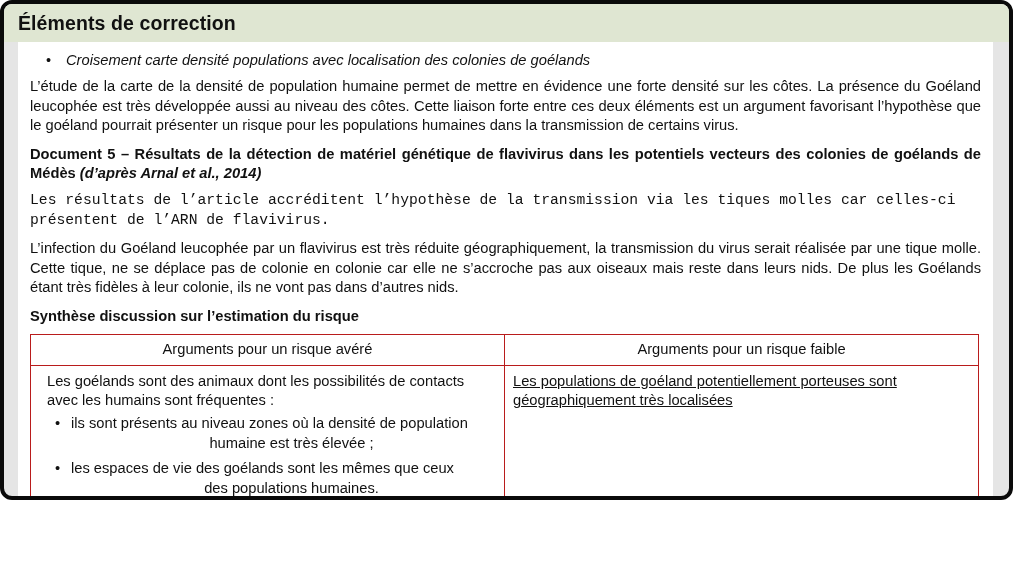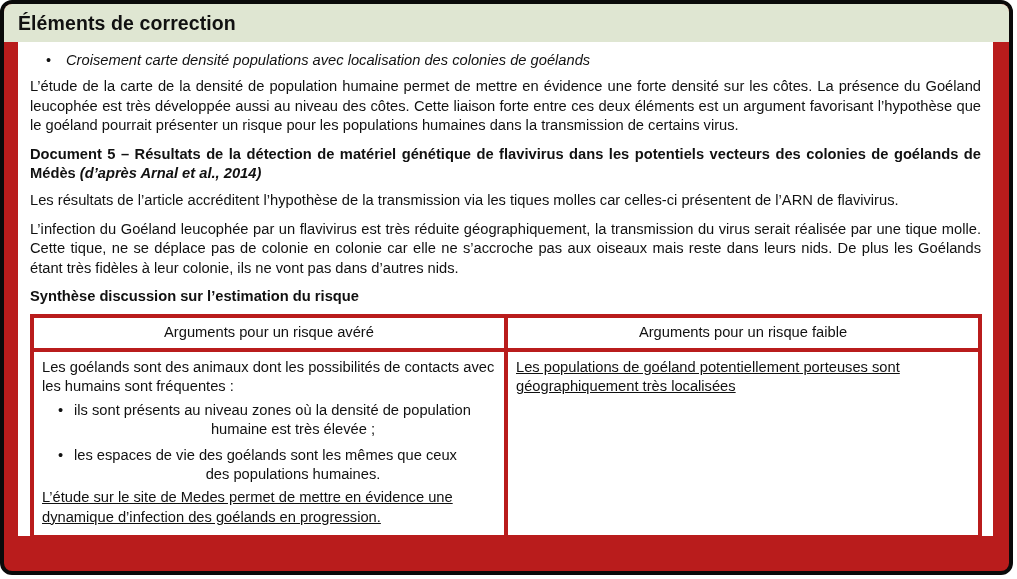--- a/index.html
+++ b/index.html
@@ -14,25 +14,25 @@
     font-family: "Liberation Sans", sans-serif;
     -webkit-font-smoothing: antialiased;
   }
 
   
   #frame {
     position: absolute;
     left: 0px;
     top: 0px;
     width: 1013px;
-    height: 575px;
+    height: 500px;
     box-sizing: border-box;
     border: 4px solid #0a0a0a;
     border-radius: 12px;
-    background: #b91c1c;
+    background: #e5e5e5;
     overflow: hidden;
   }
 
   
   #header {
     position: absolute;
     left: 0px;
     top: 0px;
     right: 0px;
     height: 38px;
@@ -85,20 +85,21 @@
   p.body {
     margin: 0 0 9px 0;
     font-size: 14.7px;
     line-height: 19.6px;
     color: #111111;
     text-align: justify;
     text-justify: inter-word;
   }
   p.body.last {
     text-align: left;
+    font-family: Liberation Mono, monospace;
   }
 
   h3.head {
     margin: 0 0 7px 0;
     font-size: 14.7px;
     line-height: 19.6px;
     font-weight: bold;
     color: #111111;
     text-align: justify;
   }
@@ -116,41 +117,41 @@
 
   
   table.args {
     border-collapse: collapse;
     width: 948px;
     margin-top: 3px;
     table-layout: fixed;
   }
   table.args th,
   table.args td {
-    border: 4px solid #b91c1c;
+    border: 1px solid #b91c1c;
     vertical-align: top;
     color: #111111;
   }
   table.args th {
     font-weight: normal;
     font-size: 14.7px;
     line-height: 19px;
     text-align: center;
     padding: 5px 4px 6px 4px;
   }
   table.args td {
     font-size: 14.7px;
     line-height: 19.4px;
     padding: 6px 8px 8px 8px;
   }
   table.args col.c1 { width: 474px; }
   table.args col.c2 { width: 474px; }
 
   td .cellp {
-    margin: 0 0 4px 0;
+    margin: 0 0 4px 8px;
   }
   td .cellp.tight {
     margin: 0;
     text-decoration: underline;
   }
   td ul.sub {
     margin: 4px 0 4px 0;
     padding: 0 0 0 14px;
     list-style: none;
   }

